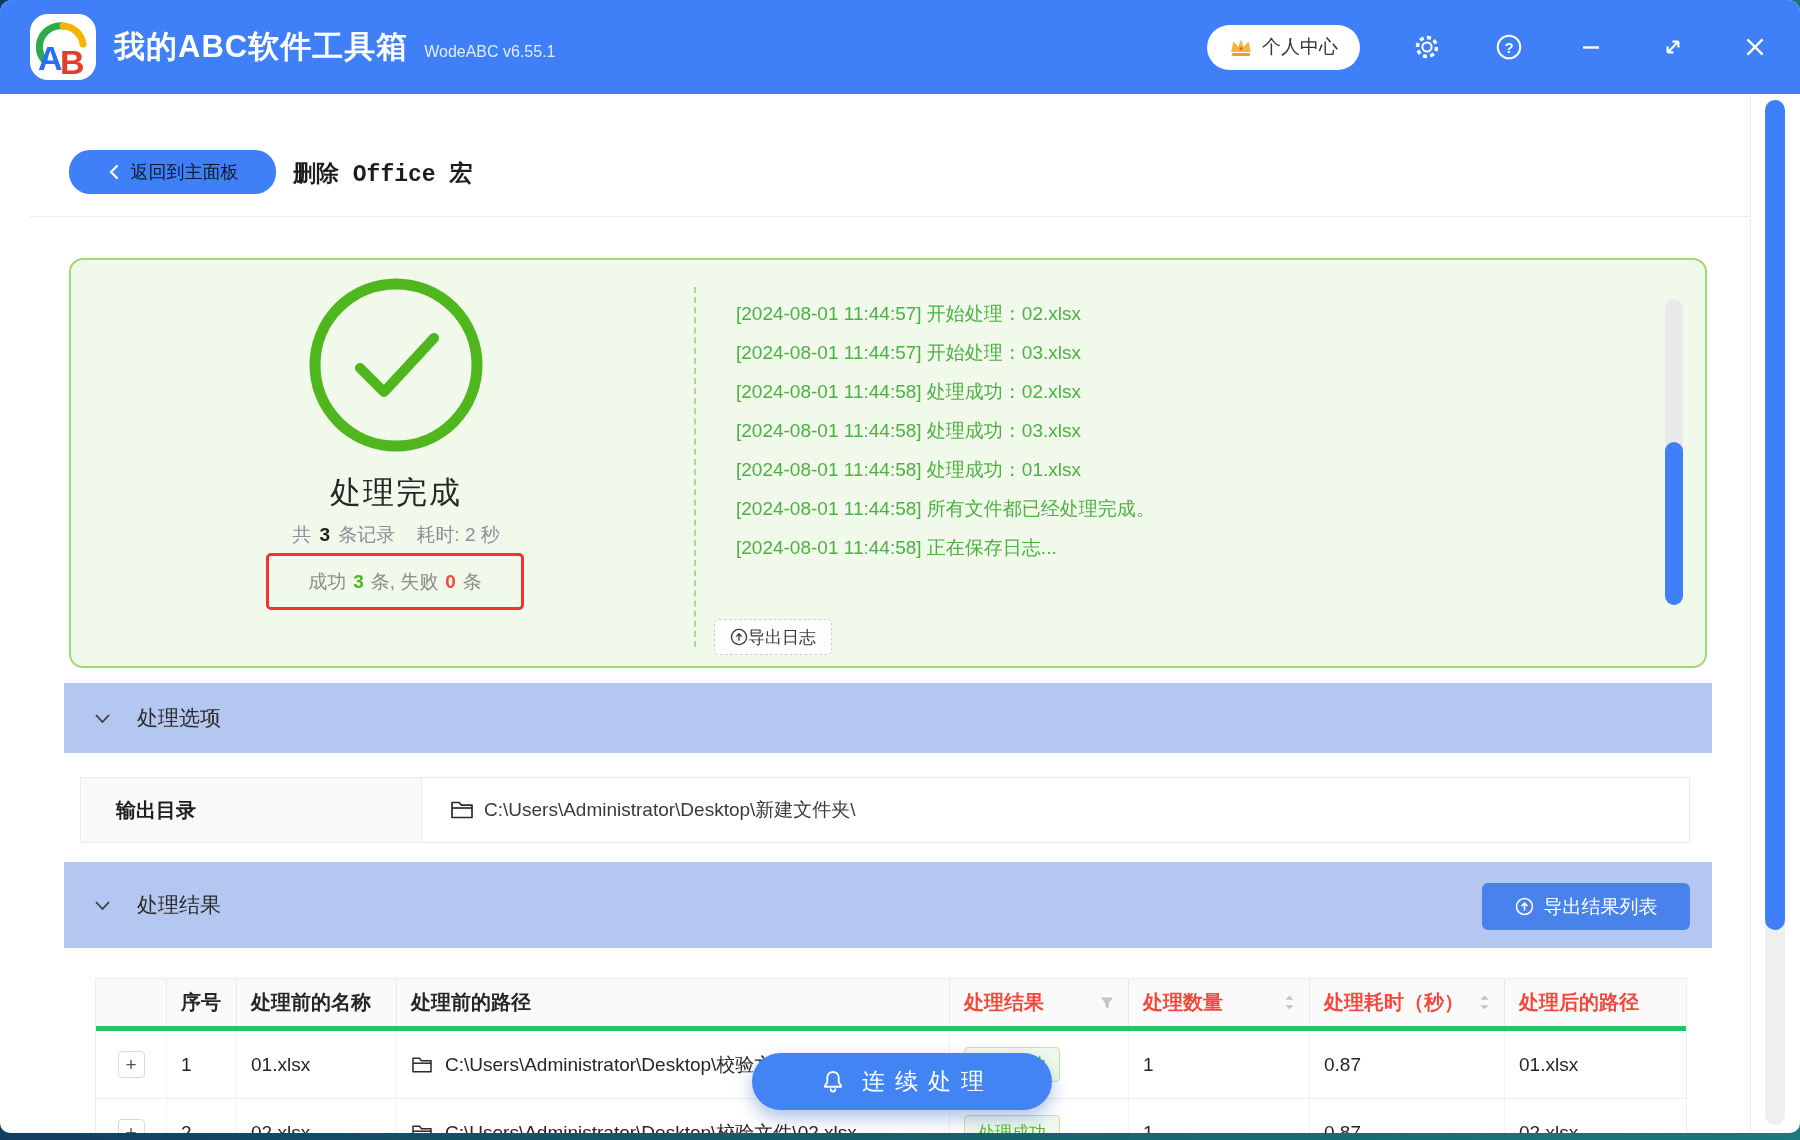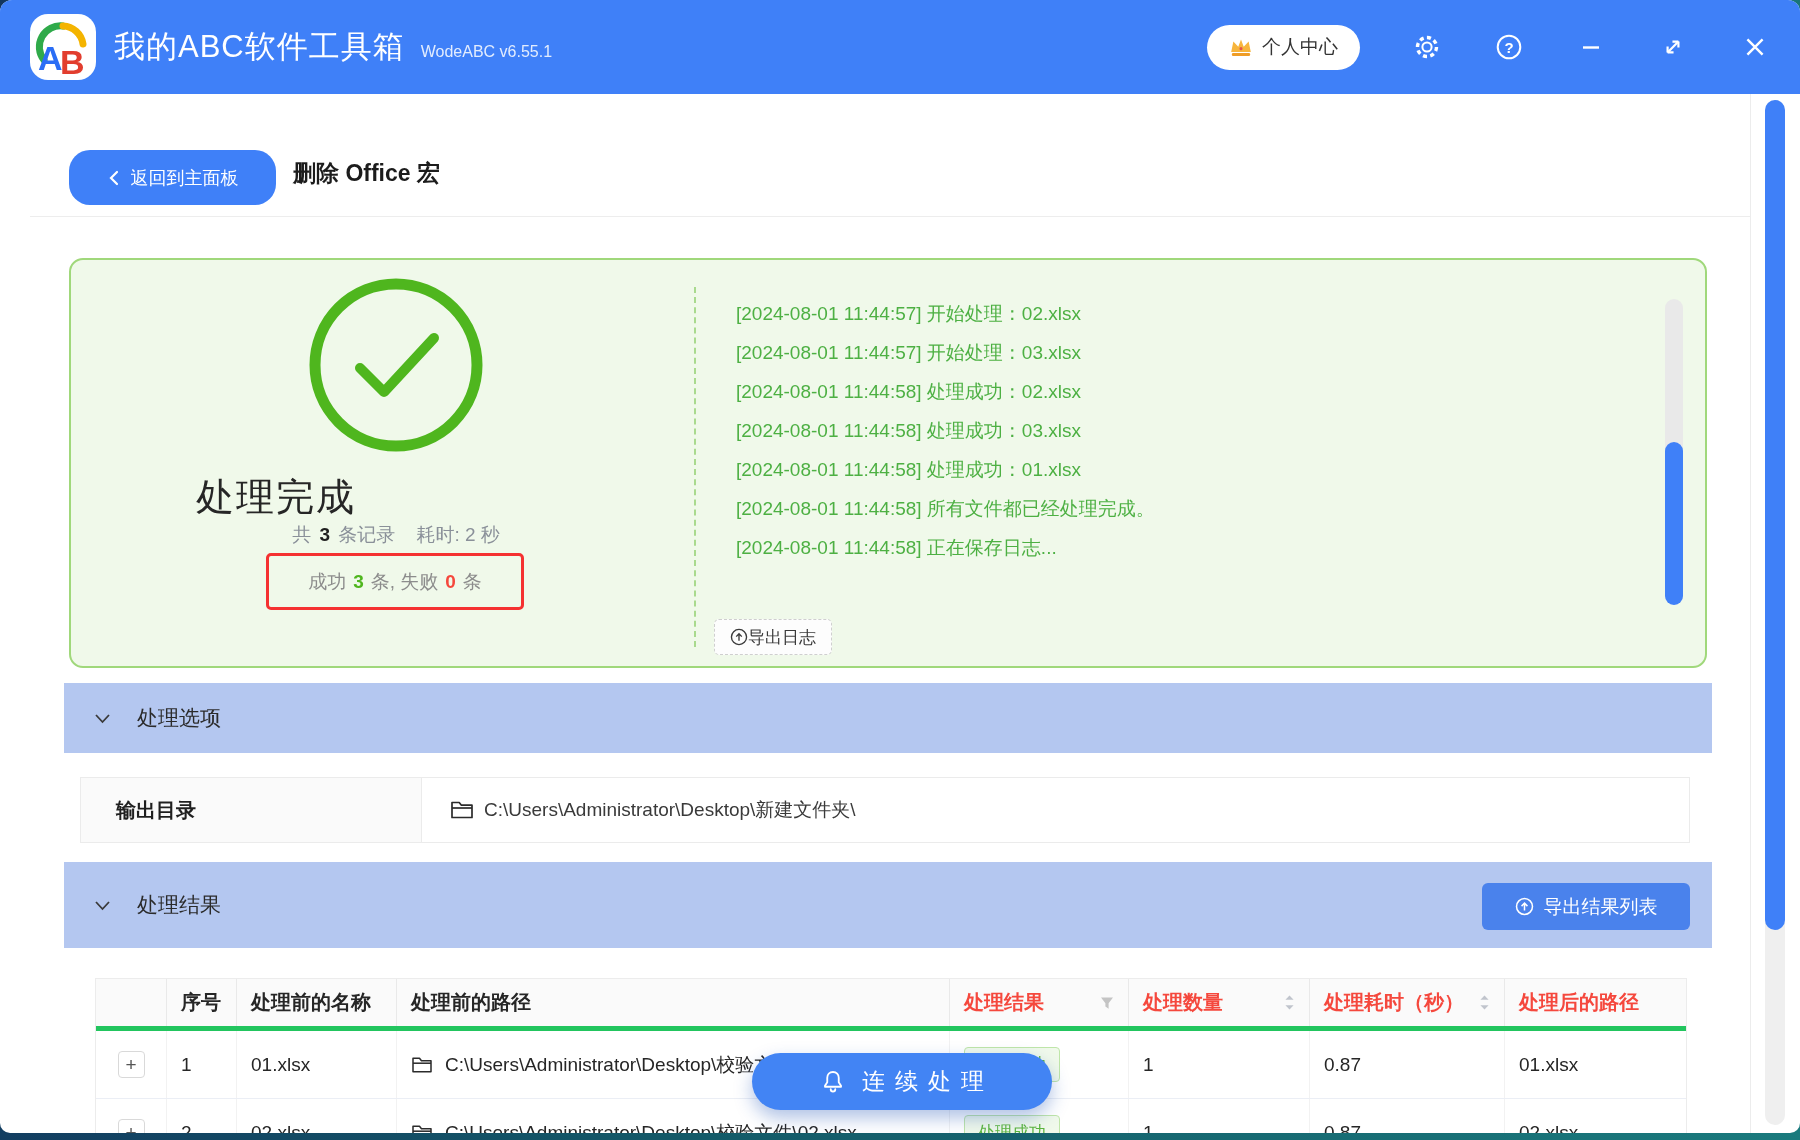--- a/index.html
+++ b/index.html
@@ -9,39 +9,39 @@
     font-family:"Liberation Sans", sans-serif;
     background:linear-gradient(100deg,#12365f 0%, #145a68 45%, #1a7a7d 100%);
   }
   .window { position:absolute; left:0; top:0; width:1800px; height:1133px;
     background:#fff; border-radius:12px 12px 10px 10px; overflow:hidden; }
 
   
   .titlebar { position:absolute; left:0; top:0; width:100%; height:94px;
     background:#3f80f8; display:flex; align-items:center; padding:0 30px; }
   .logo { width:66px; height:66px; background:#fff; border-radius:18px; position:relative; flex:0 0 auto; }
-  .app-title { color:#fff; font-size:31px; font-weight:normal; margin-left:18px; letter-spacing:1px; }
+  .app-title { color:#fff; font-size:31px; font-weight:bold; margin-left:18px; letter-spacing:1px; }
   .app-version { color:rgba(255,255,255,.85); font-size:16px; margin-left:16px; margin-top:10px; }
   .tb-right { margin-left:auto; display:flex; align-items:center; gap:52px; }
   .user-center { background:#fff; border-radius:23px; height:45px; display:flex; align-items:center;
     gap:9px; padding:0 22px; font-size:19px; color:#333; cursor:pointer; }
   .tb-icon { width:30px; height:30px; display:flex; align-items:center; justify-content:center; cursor:pointer; }
 
   
-  .back-btn { position:absolute; left:69px; top:150px; width:207px; height:55px; background:#3f80f8;
-    border-radius:21px; color:#ffffff; font-size:18px; display:flex; align-items:center; justify-content:center; gap:10px; cursor:pointer; }
-  .page-title { position:absolute; left:293px; top:158px; font-size:23px; font-weight:bold; color:#1c1c1c; }
+  .back-btn { position:absolute; left:69px; top:150px; width:207px; height:44px; background:#3f80f8;
+    border-radius:21px; color:#0f172a; font-size:18px; display:flex; align-items:center; justify-content:center; gap:10px; cursor:pointer; }
+  .page-title { position:absolute; left:293px; top:158px; font-size:23px; font-weight:bold; color:#1c1c1c;font-family:Liberation Mono, monospace; }
   .hdr-divider { position:absolute; left:30px; top:216px; width:1720px; height:1px; background:#ededed; }
 
   
   .result-panel { position:absolute; left:69px; top:258px; width:1638px; height:410px;
     background:#f0f9ea; border:2px solid #a0d87b; border-radius:14px; }
   .check-wrap { position:absolute; left:235px; top:15px; width:180px; height:180px; }
-  .status-title { position:absolute; left:125px; top:212px; width:400px; text-align:left;
-    font-size:38px; color:#262626; letter-spacing:2px; }
+  .status-title { position:absolute; left:125px; top:212px; width:400px; text-align:center;
+    font-size:31px; color:#262626; letter-spacing:2px; }
   .summary { position:absolute; left:75px; top:262px; width:500px; text-align:center;
     font-size:19px; color:#8a9099; }
   .summary b { color:#1f1f1f; padding:0 3px; }
   .hl-box { position:absolute; left:195px; top:293px; width:258px; height:57px;
     border:3px solid #f53131; border-radius:5px; display:flex; align-items:center; justify-content:center;
     font-size:19px; color:#8c8c8c; gap:7px; }
   .hl-box .ok { color:#4fb61e; font-weight:bold; }
   .hl-box .bad { color:#f5483d; font-weight:bold; }
   .log-area { position:absolute; left:623px; top:27px; height:360px; width:880px;
     border-left:2px dashed #a9da8e; padding:7px 0 0 20px; }

